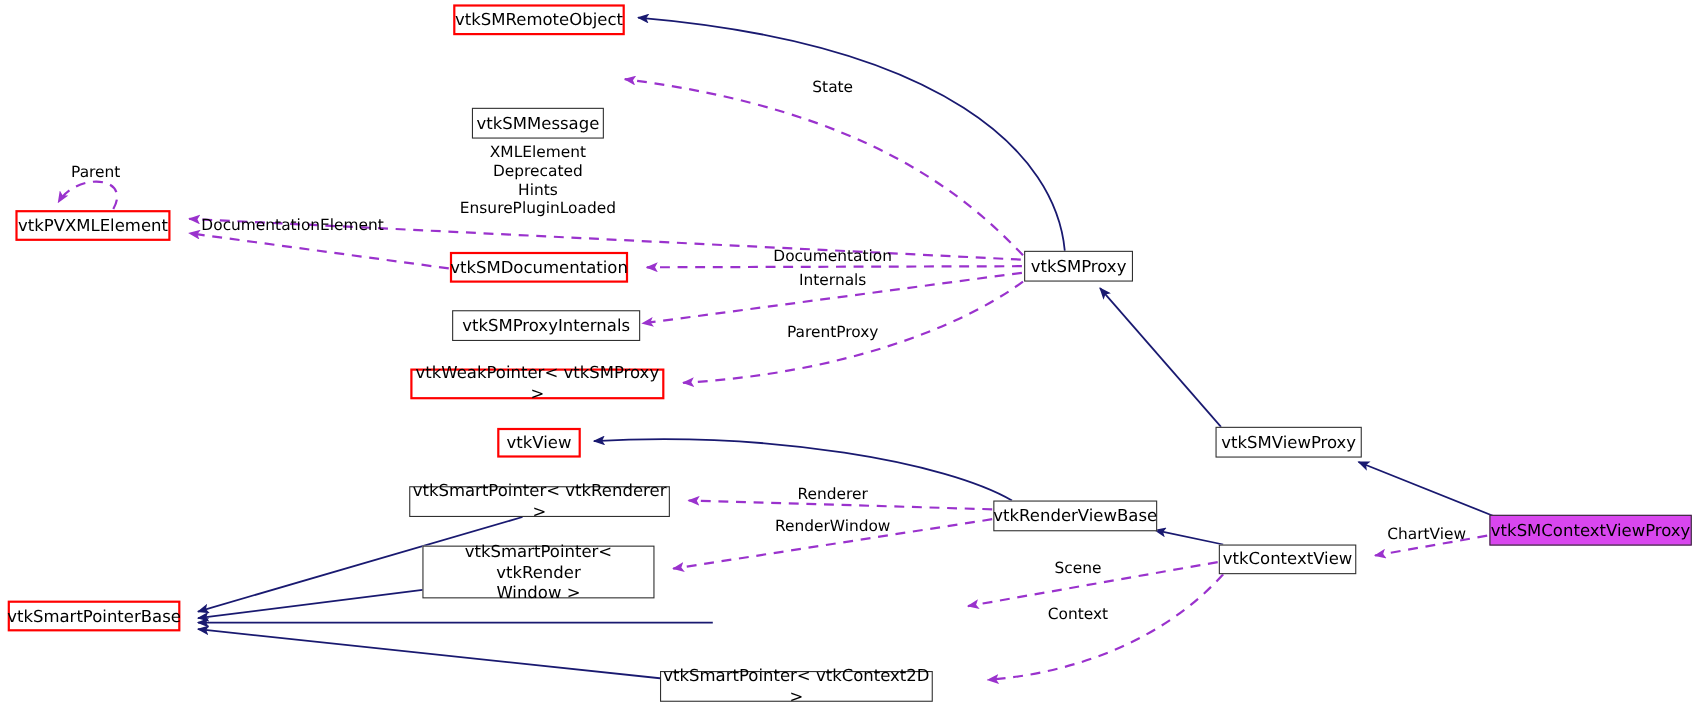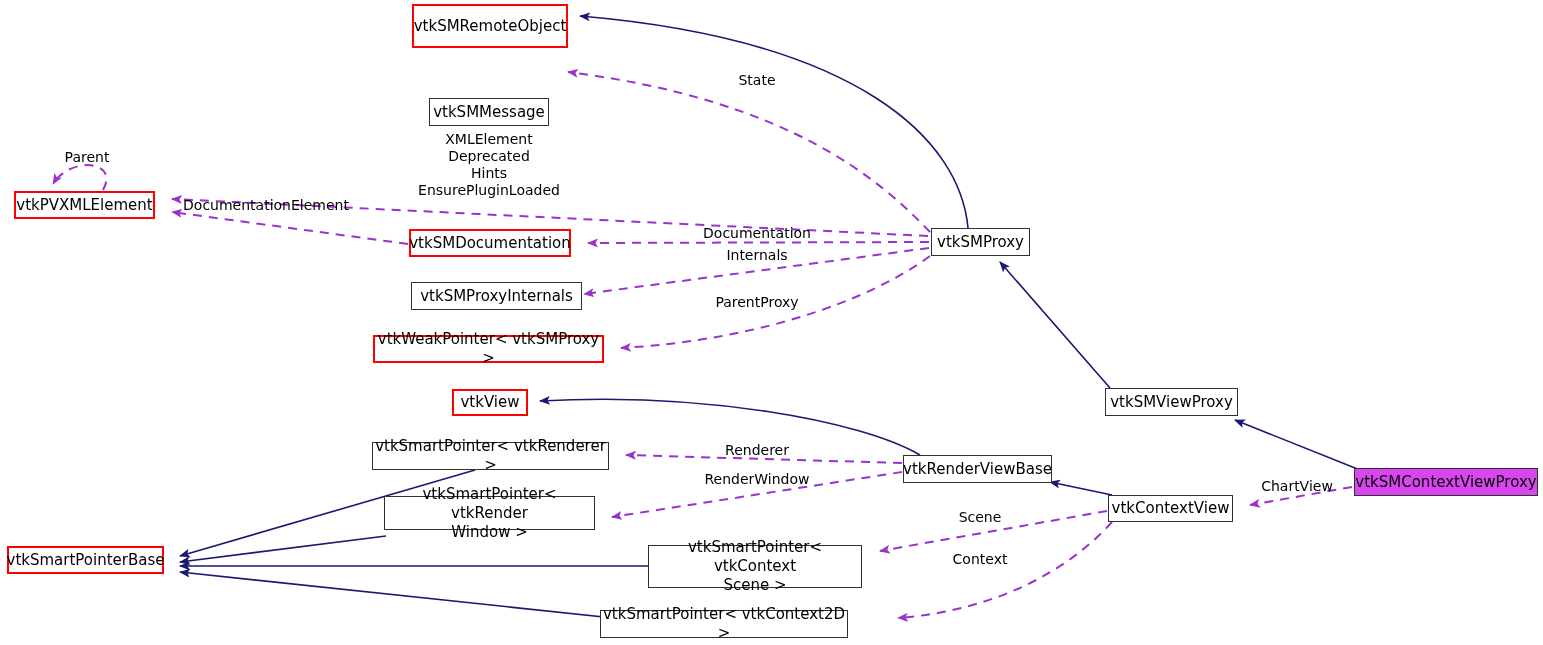--- a/index.html
+++ b/index.html
@@ -109,21 +109,21 @@
       <path d="M 902,472 L 612,517"></path>
 
       <path d="M 1107,511 L 880,551"></path>
 
       <path d="M 1112,522 C 1060,580 980,612 898,618"></path>
 
       <path d="M 1352,487 L 1250,505"></path>
     </g>
   </svg>
 
-  <div class="node-box red" style="left:412px; top:4px; width:156px; height:44px;">vtkSMRemoteObject</div>
+  <div class="node-box red" style="left:412px; top:4px; width:156px; height:28px;">vtkSMRemoteObject</div>
 
   <div class="node-box" style="left:429px; top:58px; width:120px; height:28px;margin-top:40px;">vtkSMMessage</div>
 
   <div class="node-box red" style="left:14px; top:191px; width:141px; height:28px;">vtkPVXMLElement</div>
 
   <div class="node-box red" style="left:409px; top:229px; width:162px; height:28px;">vtkSMDocumentation</div>
 
   <div class="node-box" style="left:411px; top:282px; width:171px; height:28px;">vtkSMProxyInternals</div>
 
   <div class="node-box red" style="left:373px; top:335px; width:231px; height:28px;">vtkWeakPointer&lt; vtkSMProxy &gt;</div>
@@ -131,31 +131,29 @@
   <div class="node-box" style="left:931px; top:228px; width:99px; height:28px;">vtkSMProxy</div>
 
   <div class="node-box" style="left:1105px; top:388px; width:133px; height:28px;">vtkSMViewProxy</div>
 
   <div class="node-box current" style="left:1354px; top:468px; width:184px; height:28px;">vtkSMContextViewProxy</div>
 
   <div class="node-box red" style="left:452px; top:389px; width:76px; height:27px;">vtkView</div>
 
   <div class="node-box" style="left:372px; top:442px; width:237px; height:28px;">vtkSmartPointer&lt; vtkRenderer &gt;</div>
 
-  <div class="node-box" style="left:384px; top:496px; width:211px; height:34px;">vtkSmartPointer&lt; vtkRender
+  <div class="node-box" style="left:384px; top:496px; width:211px; height:48px;">vtkSmartPointer&lt; vtkRender
 Window &gt;</div>
 
   <div class="node-box red" style="left:7px; top:546px; width:157px; height:28px;">vtkSmartPointerBase</div>
 
   <div class="node-box" style="left:903px; top:455px; width:149px; height:28px;">vtkRenderViewBase</div>
 
   <div class="node-box" style="left:1108px; top:495px; width:125px; height:27px;">vtkContextView</div>
 
-  <div class="node-box" style="left:648px; top:545px; width:214px; height:43px;">vtkSmartPointer&lt; vtkContext
-Scene &gt;</div>
 
   <div class="node-box" style="left:600px; top:610px; width:248px; height:28px;">vtkSmartPointer&lt; vtkContext2D &gt;</div>
 
   <div class="edge-label" style="left:757px; top:72px;">State</div>
 
   <div class="edge-label" style="left:489px; top:131px;">XMLElement
 Deprecated
 Hints
 EnsurePluginLoaded</div>
 

